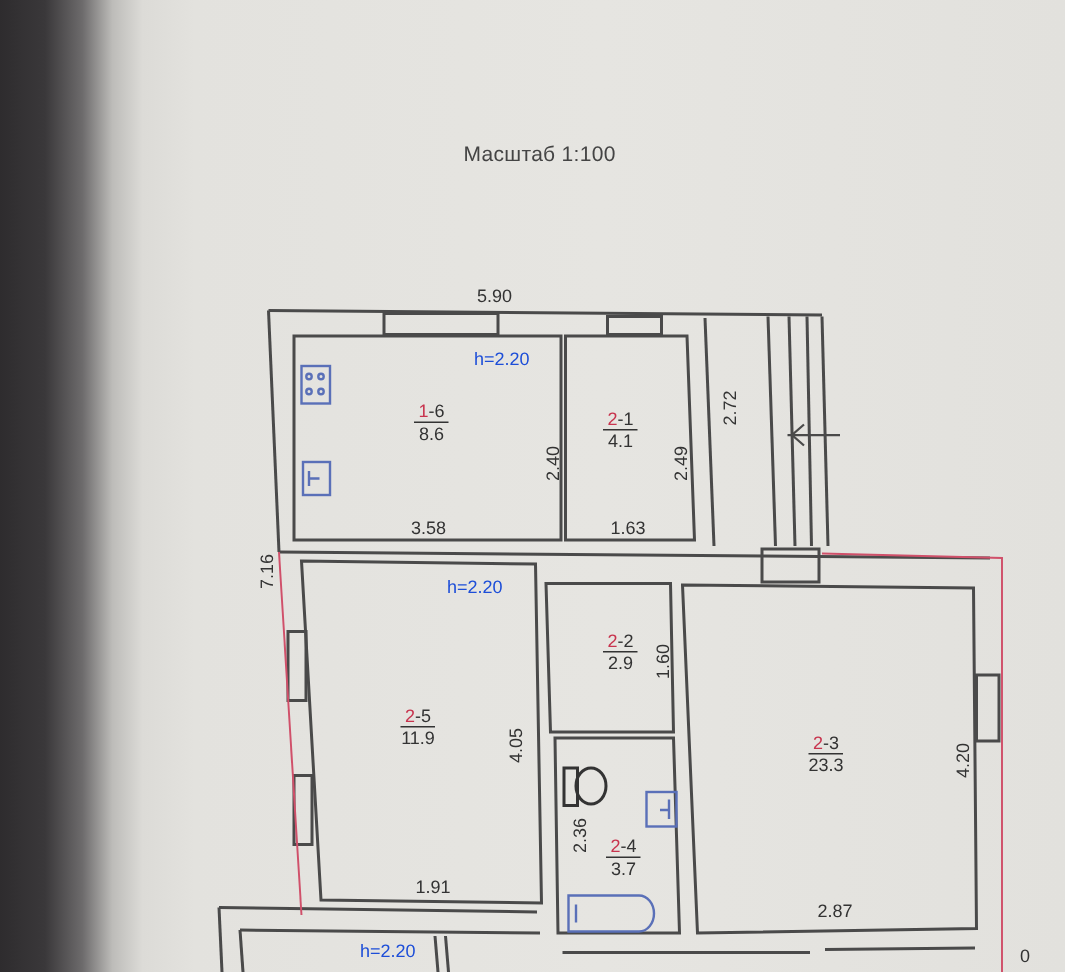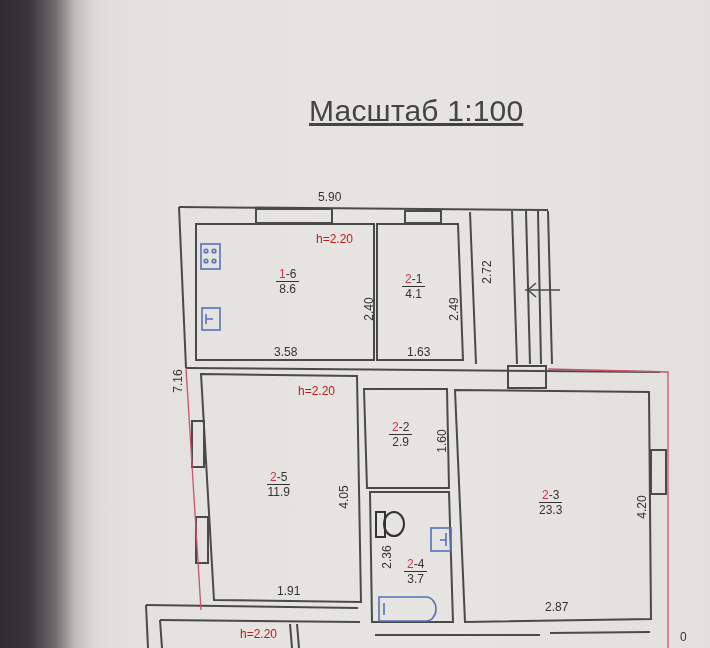--- a/index.html
+++ b/index.html
@@ -6,28 +6,27 @@
   body {
     width: 710px; height: 648px; overflow: hidden; position: relative;
     background: #e4e3df;
     font-family: "Liberation Sans", sans-serif;
   }
   .paper {
     position: absolute; left: 0; top: 0; width: 710px; height: 648px;
     background: linear-gradient(90deg, #2e2c2e 0px, #3a383a 30px, #6d6b6c 55px, #bdbcb9 75px, #dcdbd7 95px, #e3e2de 130px, #e6e5e1 400px, #e2e1dd 710px);
   }
   .title {
-    position: absolute; left: 309px; top: 94px; font-size: 30px; color: #444;
+    position: absolute; left: 309px; top: 94px; font-size: 14px; color: #444;
     letter-spacing: 0.2px;
-    text-decoration: underline;
   }
   svg.plan { position: absolute; left: 0; top: 0; }
   .lbl { position: absolute; font-size: 12px; color: #333; white-space: nowrap; }
   .lbl.v { transform: rotate(-90deg); transform-origin: center; }
-  .h { position: absolute; font-size: 12px; color: #b91c1c; white-space: nowrap; }
+  .h { position: absolute; font-size: 12px; color: #1d4ed8; white-space: nowrap; }
   .room { position: absolute; text-align: center; font-size: 12px; color: #333; line-height: 14px; }
   .room .num { border-bottom: 1.5px solid #333; padding: 0 3px; display: inline-block; text-align: center; }
   .room .num .floor { color: #c8344e; }
 </style>
 </head>
 <body>
 
 <div class="paper"></div>
 
 <div class="title">Масштаб 1:100</div>
@@ -125,21 +124,21 @@
 <span class="lbl v" style="left:475px;top:265px">2.72</span>
 
 <span class="h" style="left:298px;top:384px">h=2.20</span>
 <div class="room" style="left:267px;top:470px">
   <span class="num"><span class="floor">2</span><span>-5</span></span><br>
   <span>11.9</span>
 </div>
 <span class="lbl" style="left:277px;top:584px">1.91</span>
 <span class="lbl v" style="left:332px;top:490px">4.05</span>
 
-<div class="room" style="left:389px;top:420px">
+<div class="room" style="left:402px;top:420px">
   <span class="num"><span class="floor">2</span><span>-2</span></span><br>
   <span>2.9</span>
 </div>
 <span class="lbl v" style="left:430px;top:434px">1.60</span>
 
 <div class="room" style="left:404px;top:557px">
   <span class="num"><span class="floor">2</span><span>-4</span></span><br>
   <span>3.7</span>
 </div>
 <span class="lbl v" style="left:375px;top:550px">2.36</span>

